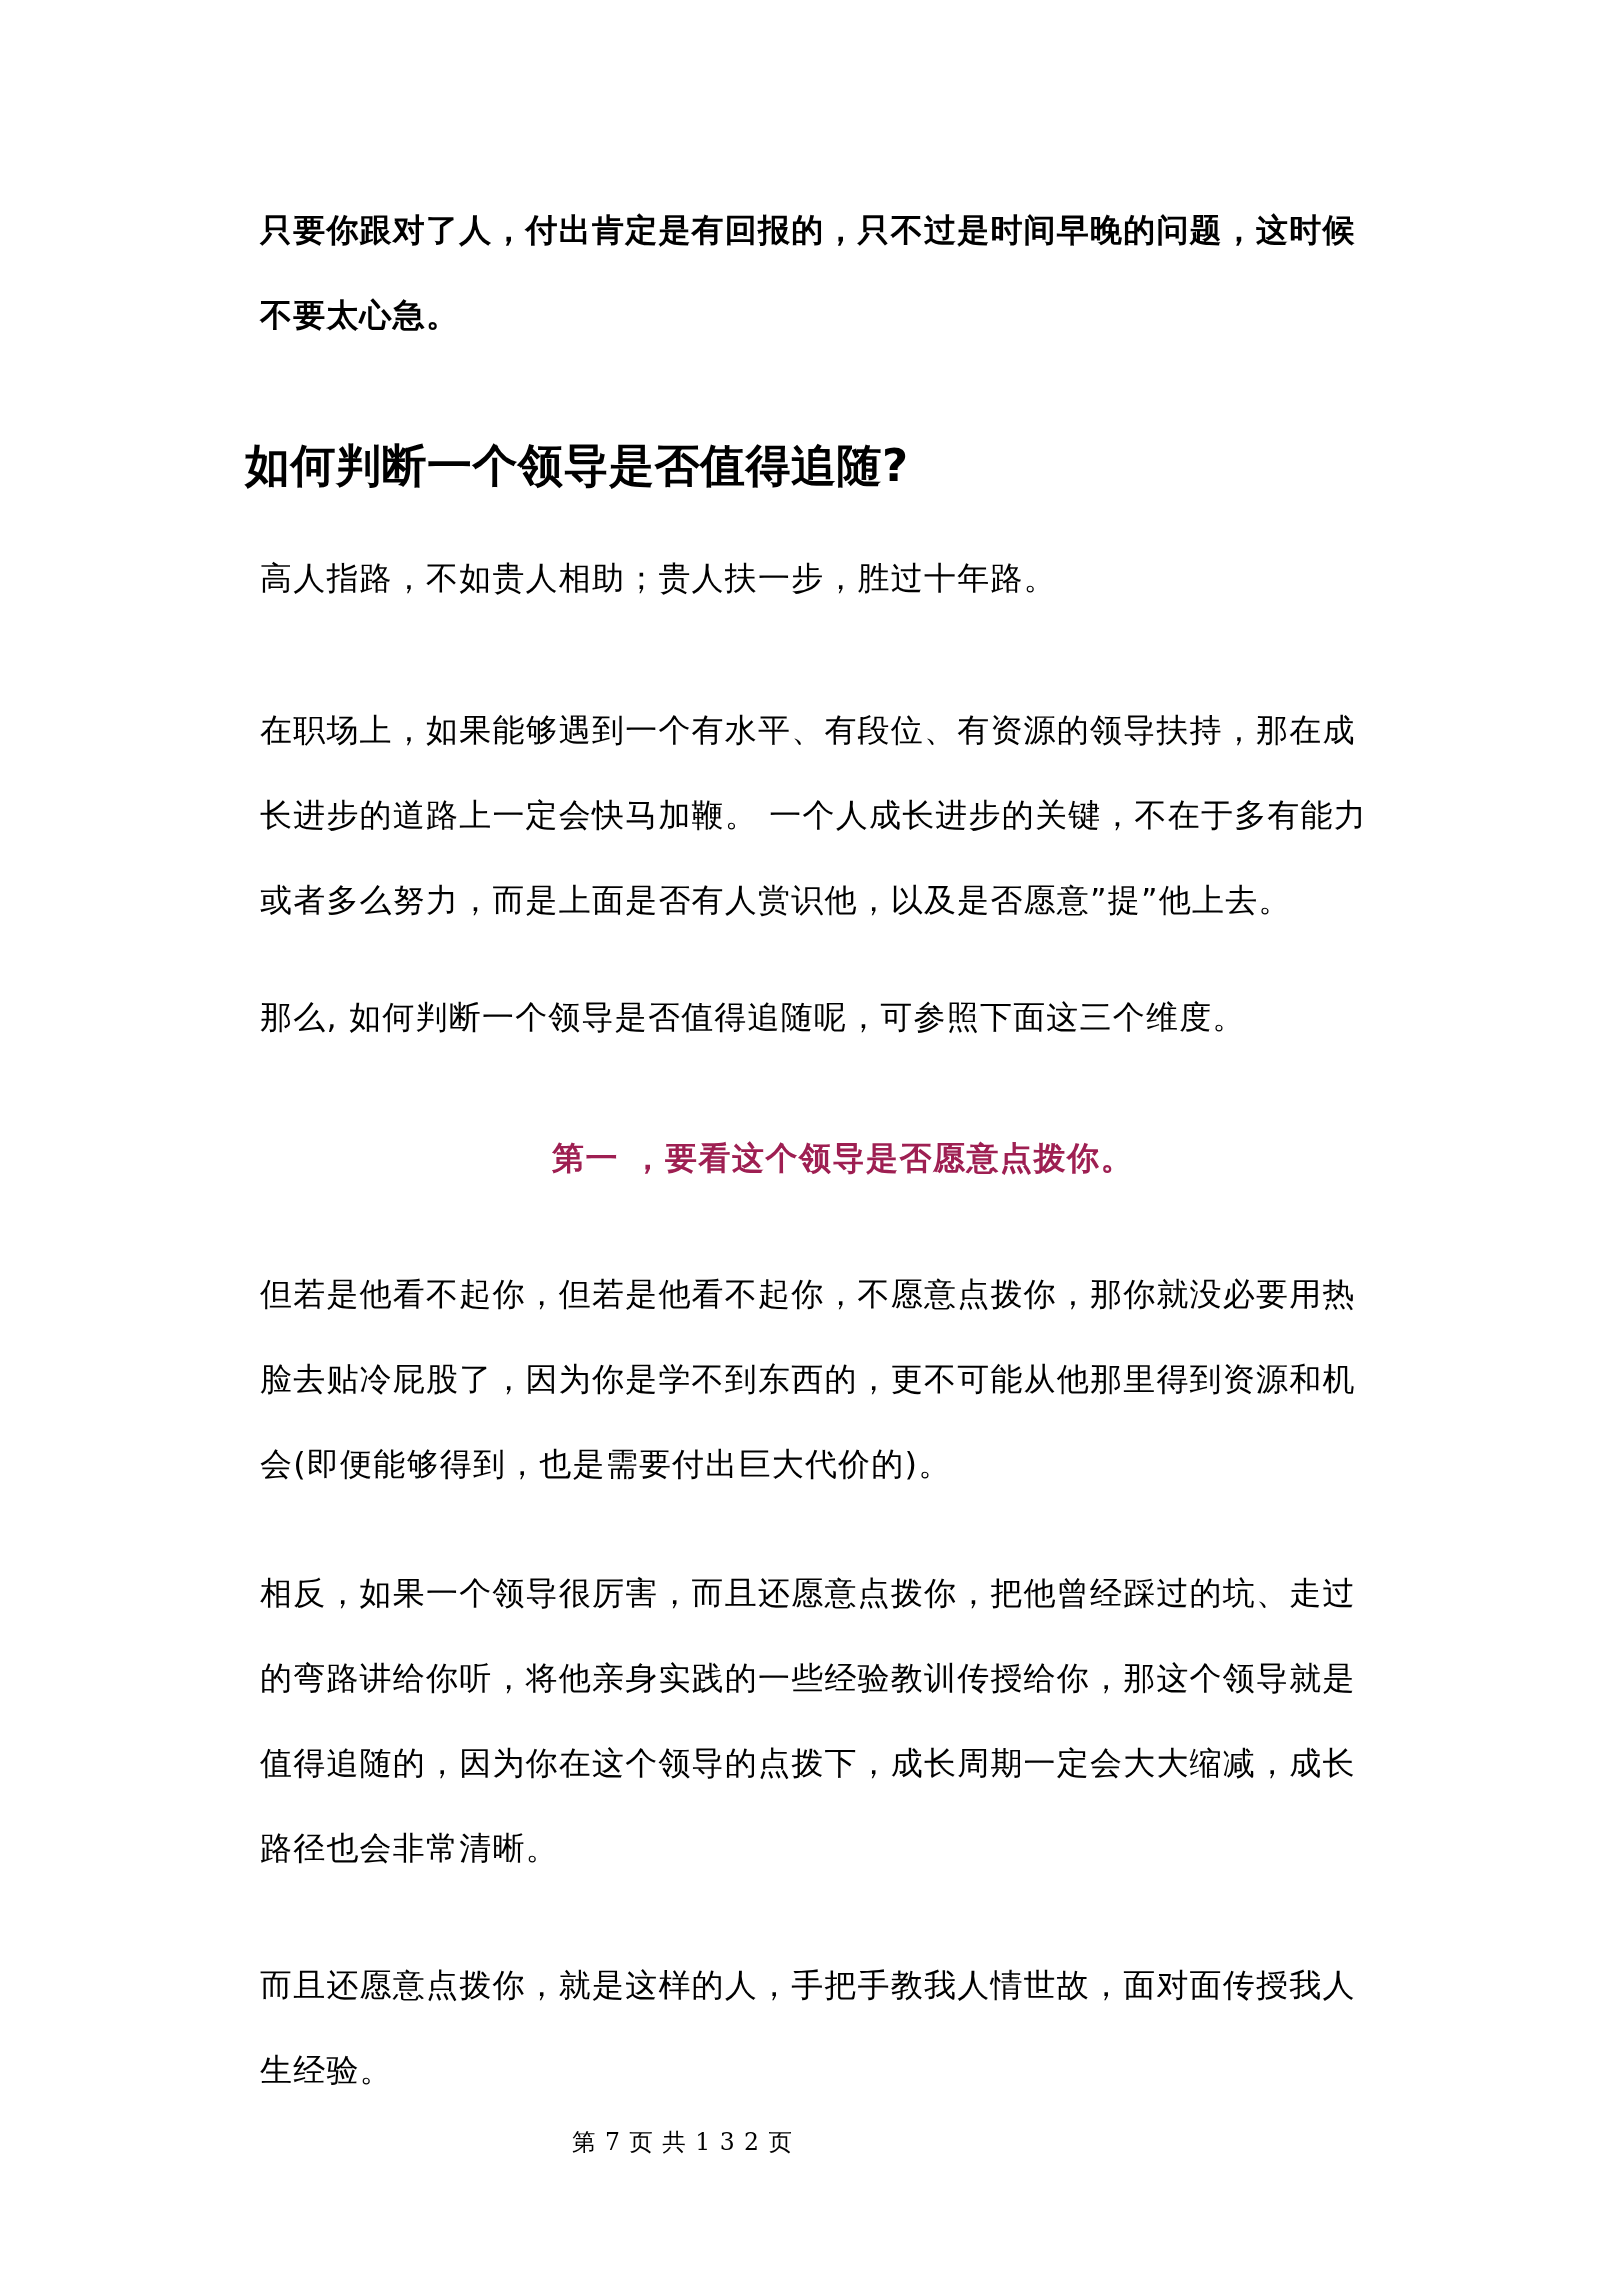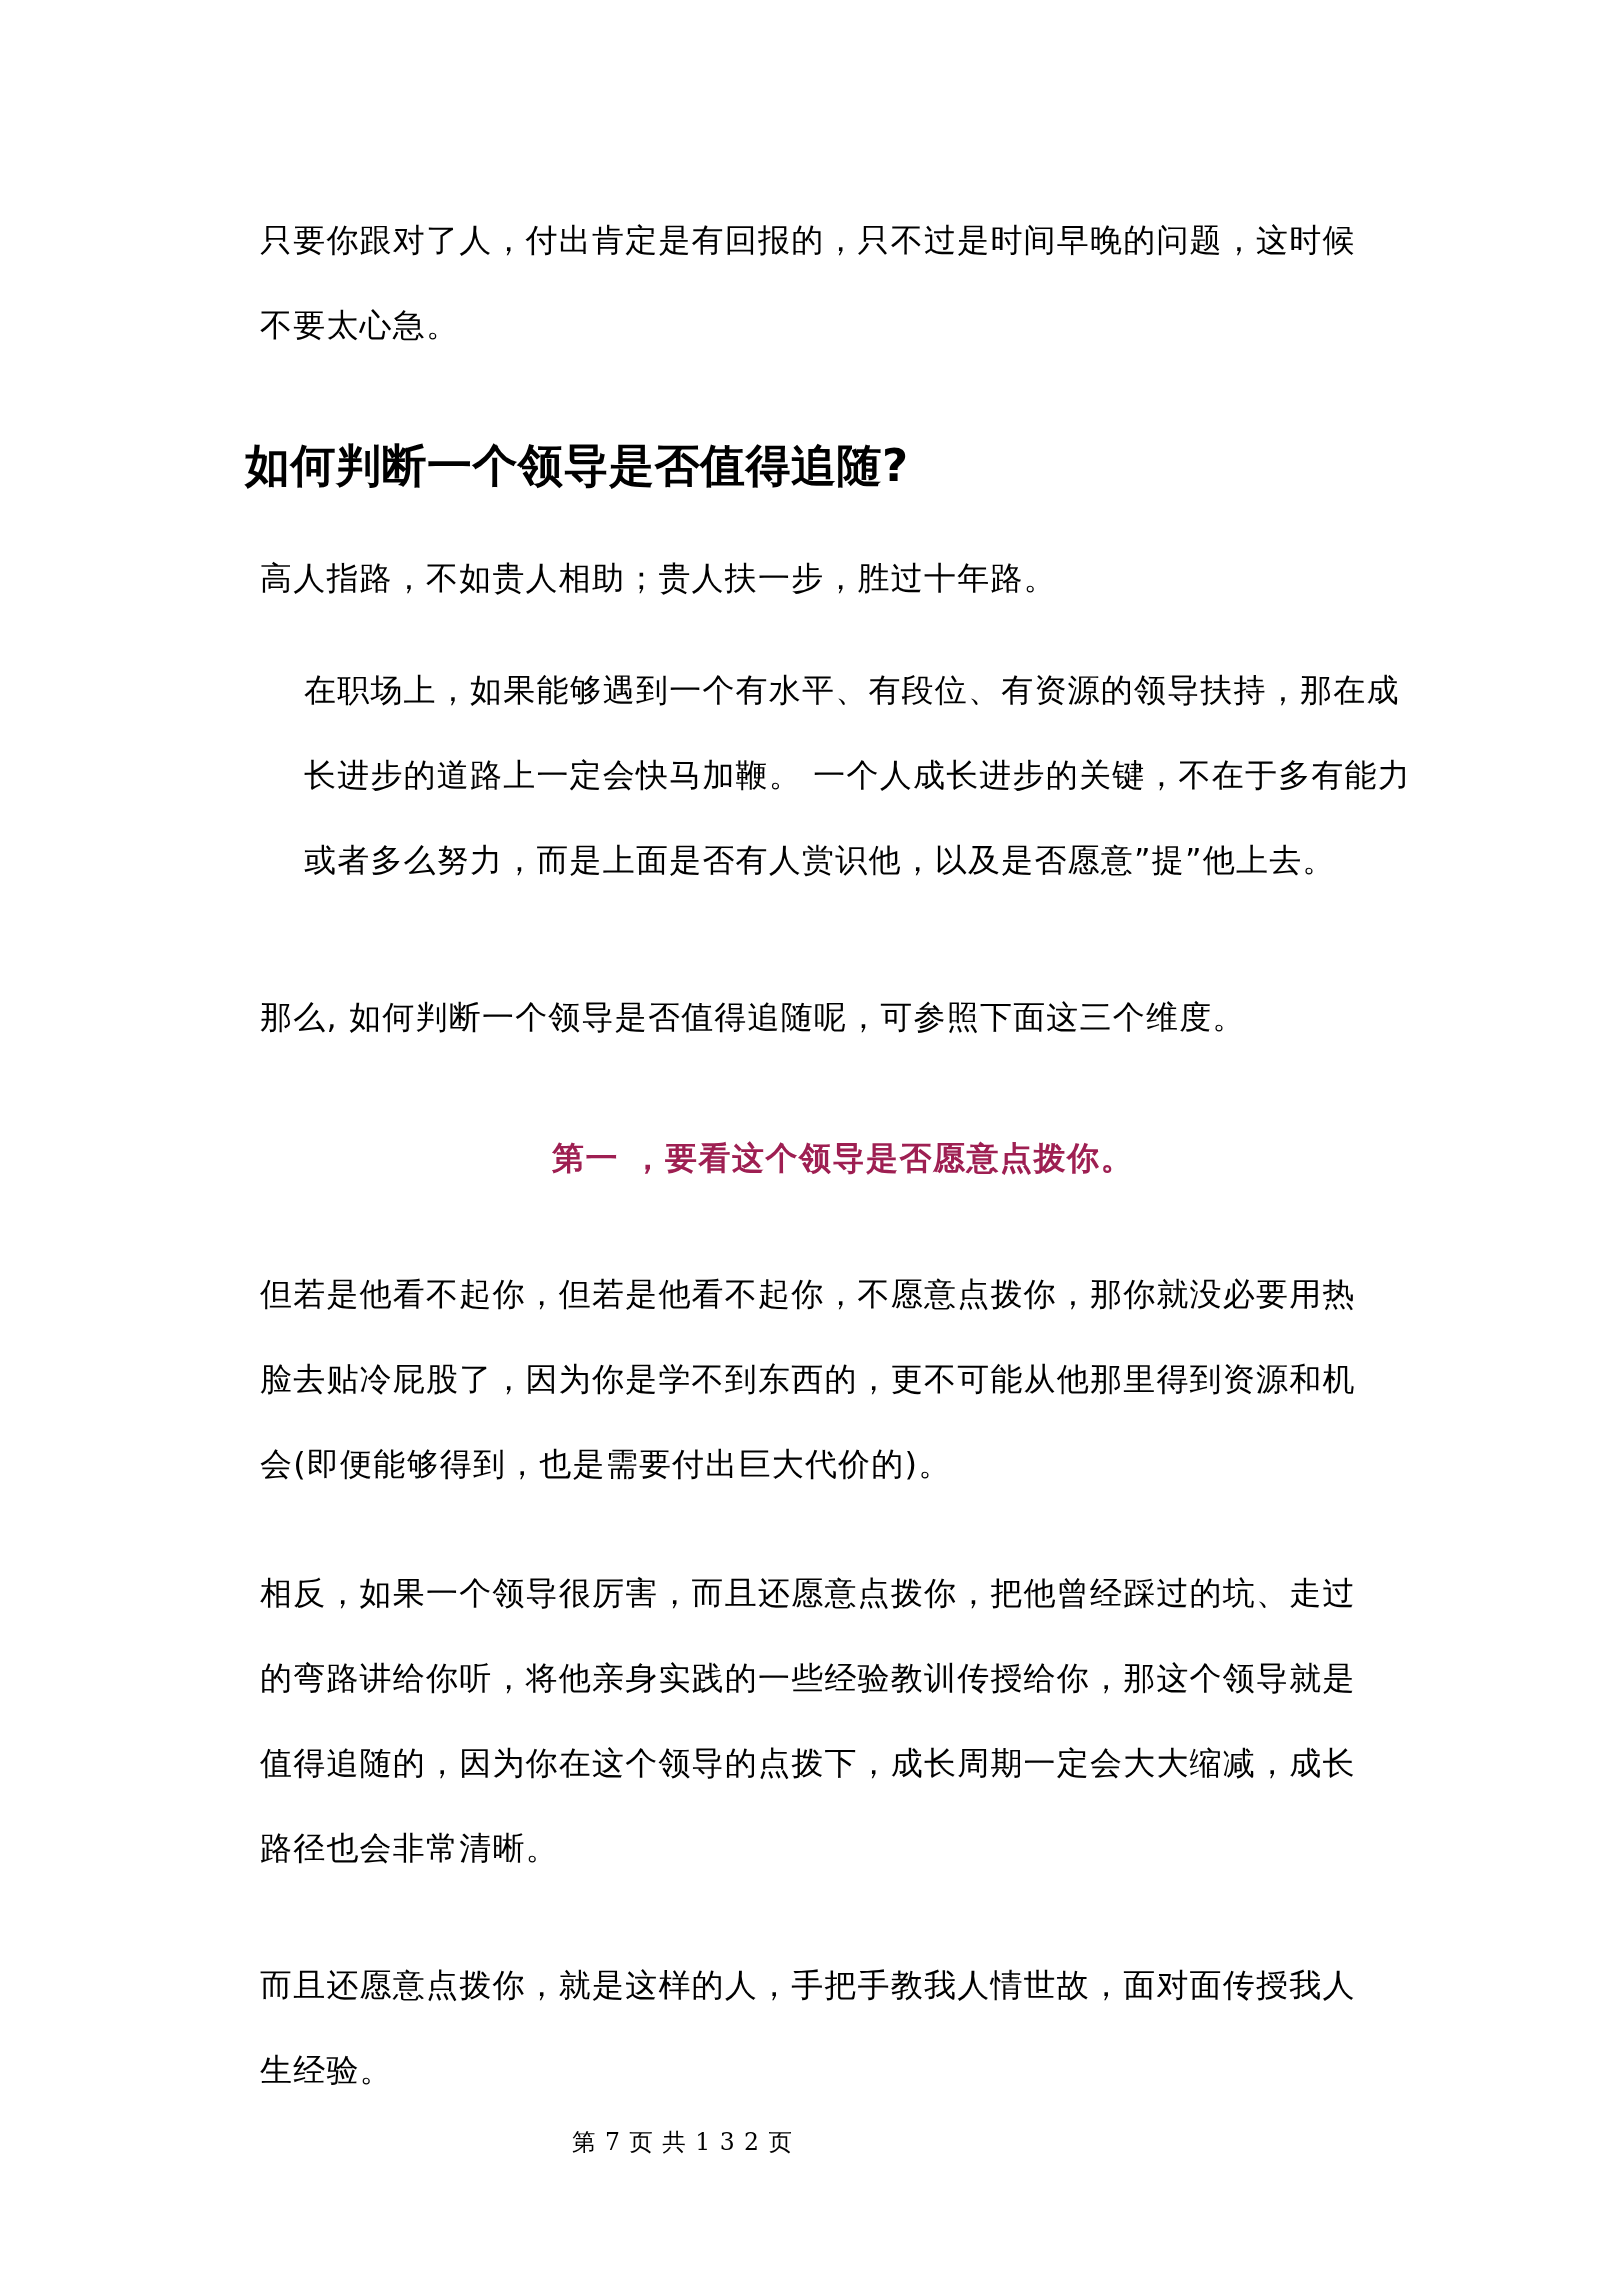--- a/index.html
+++ b/index.html
@@ -62,27 +62,27 @@
       line-height: 39px;
       color: #000000;
       word-spacing: 2px;
     }
   </style>
 </head>
 <body>
 
 <div class="page">
 
-  <p class="p" style="top:198px;">只要你跟对了人，付出肯定是有回报的，只不过是时间早晚的问题，这时候不要太心急。</p>
+  <p class="p" style="top:188px;font-weight:bold;">只要你跟对了人，付出肯定是有回报的，只不过是时间早晚的问题，这时候不要太心急。</p>
 
   <h2 class="h2">如何判断一个领导是否值得追随?</h2>
 
   <p class="p" style="top:536px;">高人指路，不如贵人相助；贵人扶一步，胜过十年路。</p>
 
-  <p class="p" style="top:648px;margin-left:44px;">在职场上，如果能够遇到一个有水平、有段位、有资源的领导扶持，那在成长进步的道路上一定会快马加鞭。 一个人成长进步的关键，不在于多有能力或者多么努力，而是上面是否有人赏识他，以及是否愿意”提”他上去。</p>
+  <p class="p" style="top:688px;">在职场上，如果能够遇到一个有水平、有段位、有资源的领导扶持，那在成长进步的道路上一定会快马加鞭。 一个人成长进步的关键，不在于多有能力或者多么努力，而是上面是否有人赏识他，以及是否愿意”提”他上去。</p>
 
   <p class="p" style="top:975px;">那么, 如何判断一个领导是否值得追随呢，可参照下面这三个维度。</p>
 
   <h3 class="sub">第一 ，要看这个领导是否愿意点拨你。</h3>
 
   <p class="p" style="top:1252px;">但若是他看不起你，但若是他看不起你，不愿意点拨你，那你就没必要用热脸去贴冷屁股了，因为你是学不到东西的，更不可能从他那里得到资源和机会(即便能够得到，也是需要付出巨大代价的)。</p>
 
   <p class="p" style="top:1551px;">相反，如果一个领导很厉害，而且还愿意点拨你，把他曾经踩过的坑、走过的弯路讲给你听，将他亲身实践的一些经验教训传授给你，那这个领导就是值得追随的，因为你在这个领导的点拨下，成长周期一定会大大缩减，成长路径也会非常清晰。</p>
 
   <p class="p" style="top:1943px;">而且还愿意点拨你，就是这样的人，手把手教我人情世故，面对面传授我人生经验。</p>

